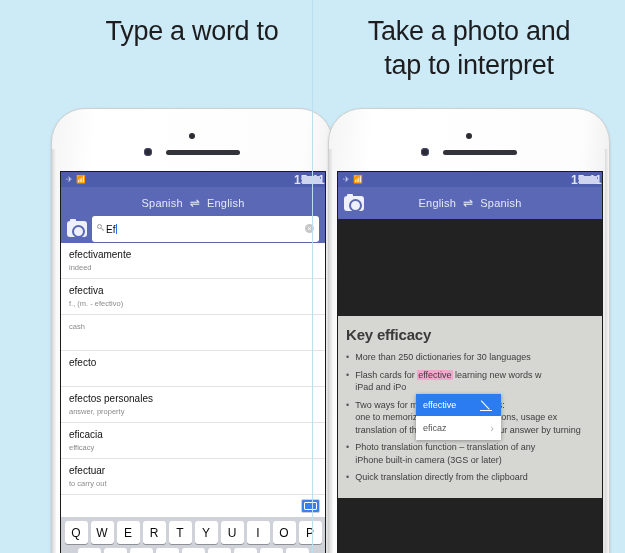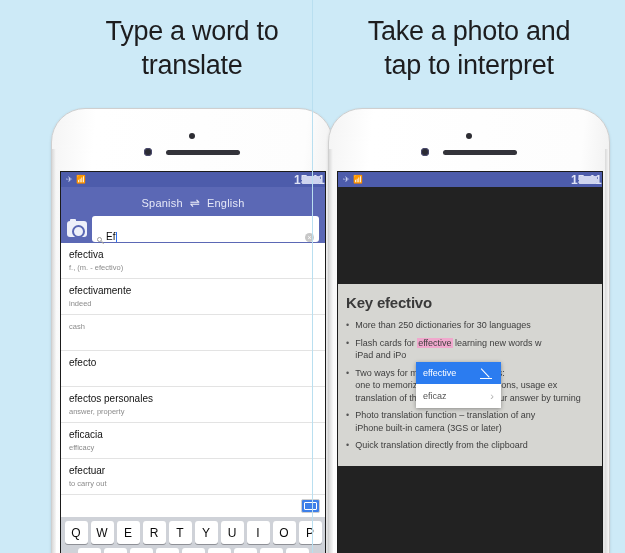--- a/index.html
+++ b/index.html
@@ -109,21 +109,21 @@
   .lang-wrap .arrows { margin:0 7px; font-size:12px; color:#e9ebf8; }
 
   
   .searchrow {
     background:#5b68b5; height:24px;
     display:flex; align-items:center; gap:5px; padding:0 6px 4px 6px;
   }
   .cam-btn.small { width:20px; height:16px; }
   .searchfield {
     flex:1; height:26px; background:#fff; border-radius:3px;
-    display:flex; align-items:flex-end; padding:0 5px;
+    display:flex; align-items:flex-start; padding:8px 5px;
     font-size:9px; color:#111; position:relative;
   }
   .mag {
     width:5px;height:5px;border:1.2px solid #9a9a9a;border-radius:50%;
     margin-right:4px; position:relative; flex:0 0 auto;
   }
   .mag:after{content:"";position:absolute;right:-2.5px;bottom:-2px;width:3px;height:1.2px;background:#9a9a9a;transform:rotate(45deg);}
   .sq-text{font-size:10px;color:#0b0b0b;font-weight:500;}
   .caret{width:1px;height:10px;background:#2a6ff0;margin-left:1px;}
   .clear-x{
@@ -209,21 +209,20 @@
   }
   .popup-row .chev{margin-left:auto;color:#b0b0b0;font-size:11px;}
 </style>
 </head>
 <body>
 
 <div class="panel left">
 
   <div class="headline">
     <div>Type a word to</div>
-    <div>translate</div>
   </div>
 
   <div class="phone">
     <div class="bezel-side-l"></div>
     <div class="bezel-side-r"></div>
     <div class="cam-dot"></div>
     <div class="sensor-dot"></div>
     <div class="speaker"></div>
 
     <div class="screen">
@@ -250,26 +249,26 @@
         <div class="searchfield">
           <span class="mag"></span>
           <span class="sq-text">Ef</span>
           <span class="caret"></span>
           <span class="clear-x">×</span>
         </div>
       </div>
 
       <div class="wordlist">
         <div class="word-item">
+          <div class="word-term">efectivamente</div>
+          <div class="word-def">indeed</div>
+        </div>
+        <div class="word-item">
           <div class="word-term">efectiva</div>
           <div class="word-def">f., (m. - efectivo)</div>
-        </div>
-        <div class="word-item">
-          <div class="word-term">efectivamente</div>
-          <div class="word-def">indeed</div>
         </div>
         <div class="word-item">
           <div class="word-def">cash</div>
         </div>
         <div class="word-item">
           <div class="word-term">efecto</div>
         </div>
         <div class="word-item">
           <div class="word-term">efectos personales</div>
           <div class="word-def">answer, property</div>
@@ -340,25 +339,31 @@
         <div class="sb-left">
           <span>✈</span>
           <span>📶</span>
         </div>
         <div class="sb-time">15:11</div>
         <div class="sb-right">
           <div class="battery"></div>
         </div>
       </div>
 
+      <div class="navbar">
+        <div class="cam-btn"></div>
+        <div class="lang-wrap">
+          <span>English</span><span class="arrows">⇌</span><span>Spanish</span>
+        </div>
+      </div>
 
       <div class="photo-area">
 
         <div class="doc">
-          <div class="doc-title">Key efectivo</div>
+          <div class="doc-title">Key efficacy</div>
 
           <div class="doc-bullet">
             <span class="dot">•</span>
             <span class="txt">More than 250 dictionaries for 30 languages</span>
           </div>
 
           <div class="doc-bullet">
             <span class="dot">•</span>
             <span class="txt"><span>Flash cards for </span><span class="hl">effective</span><span> learning new words w</span><br><span>iPad and iPo</span></span>
           </div>

